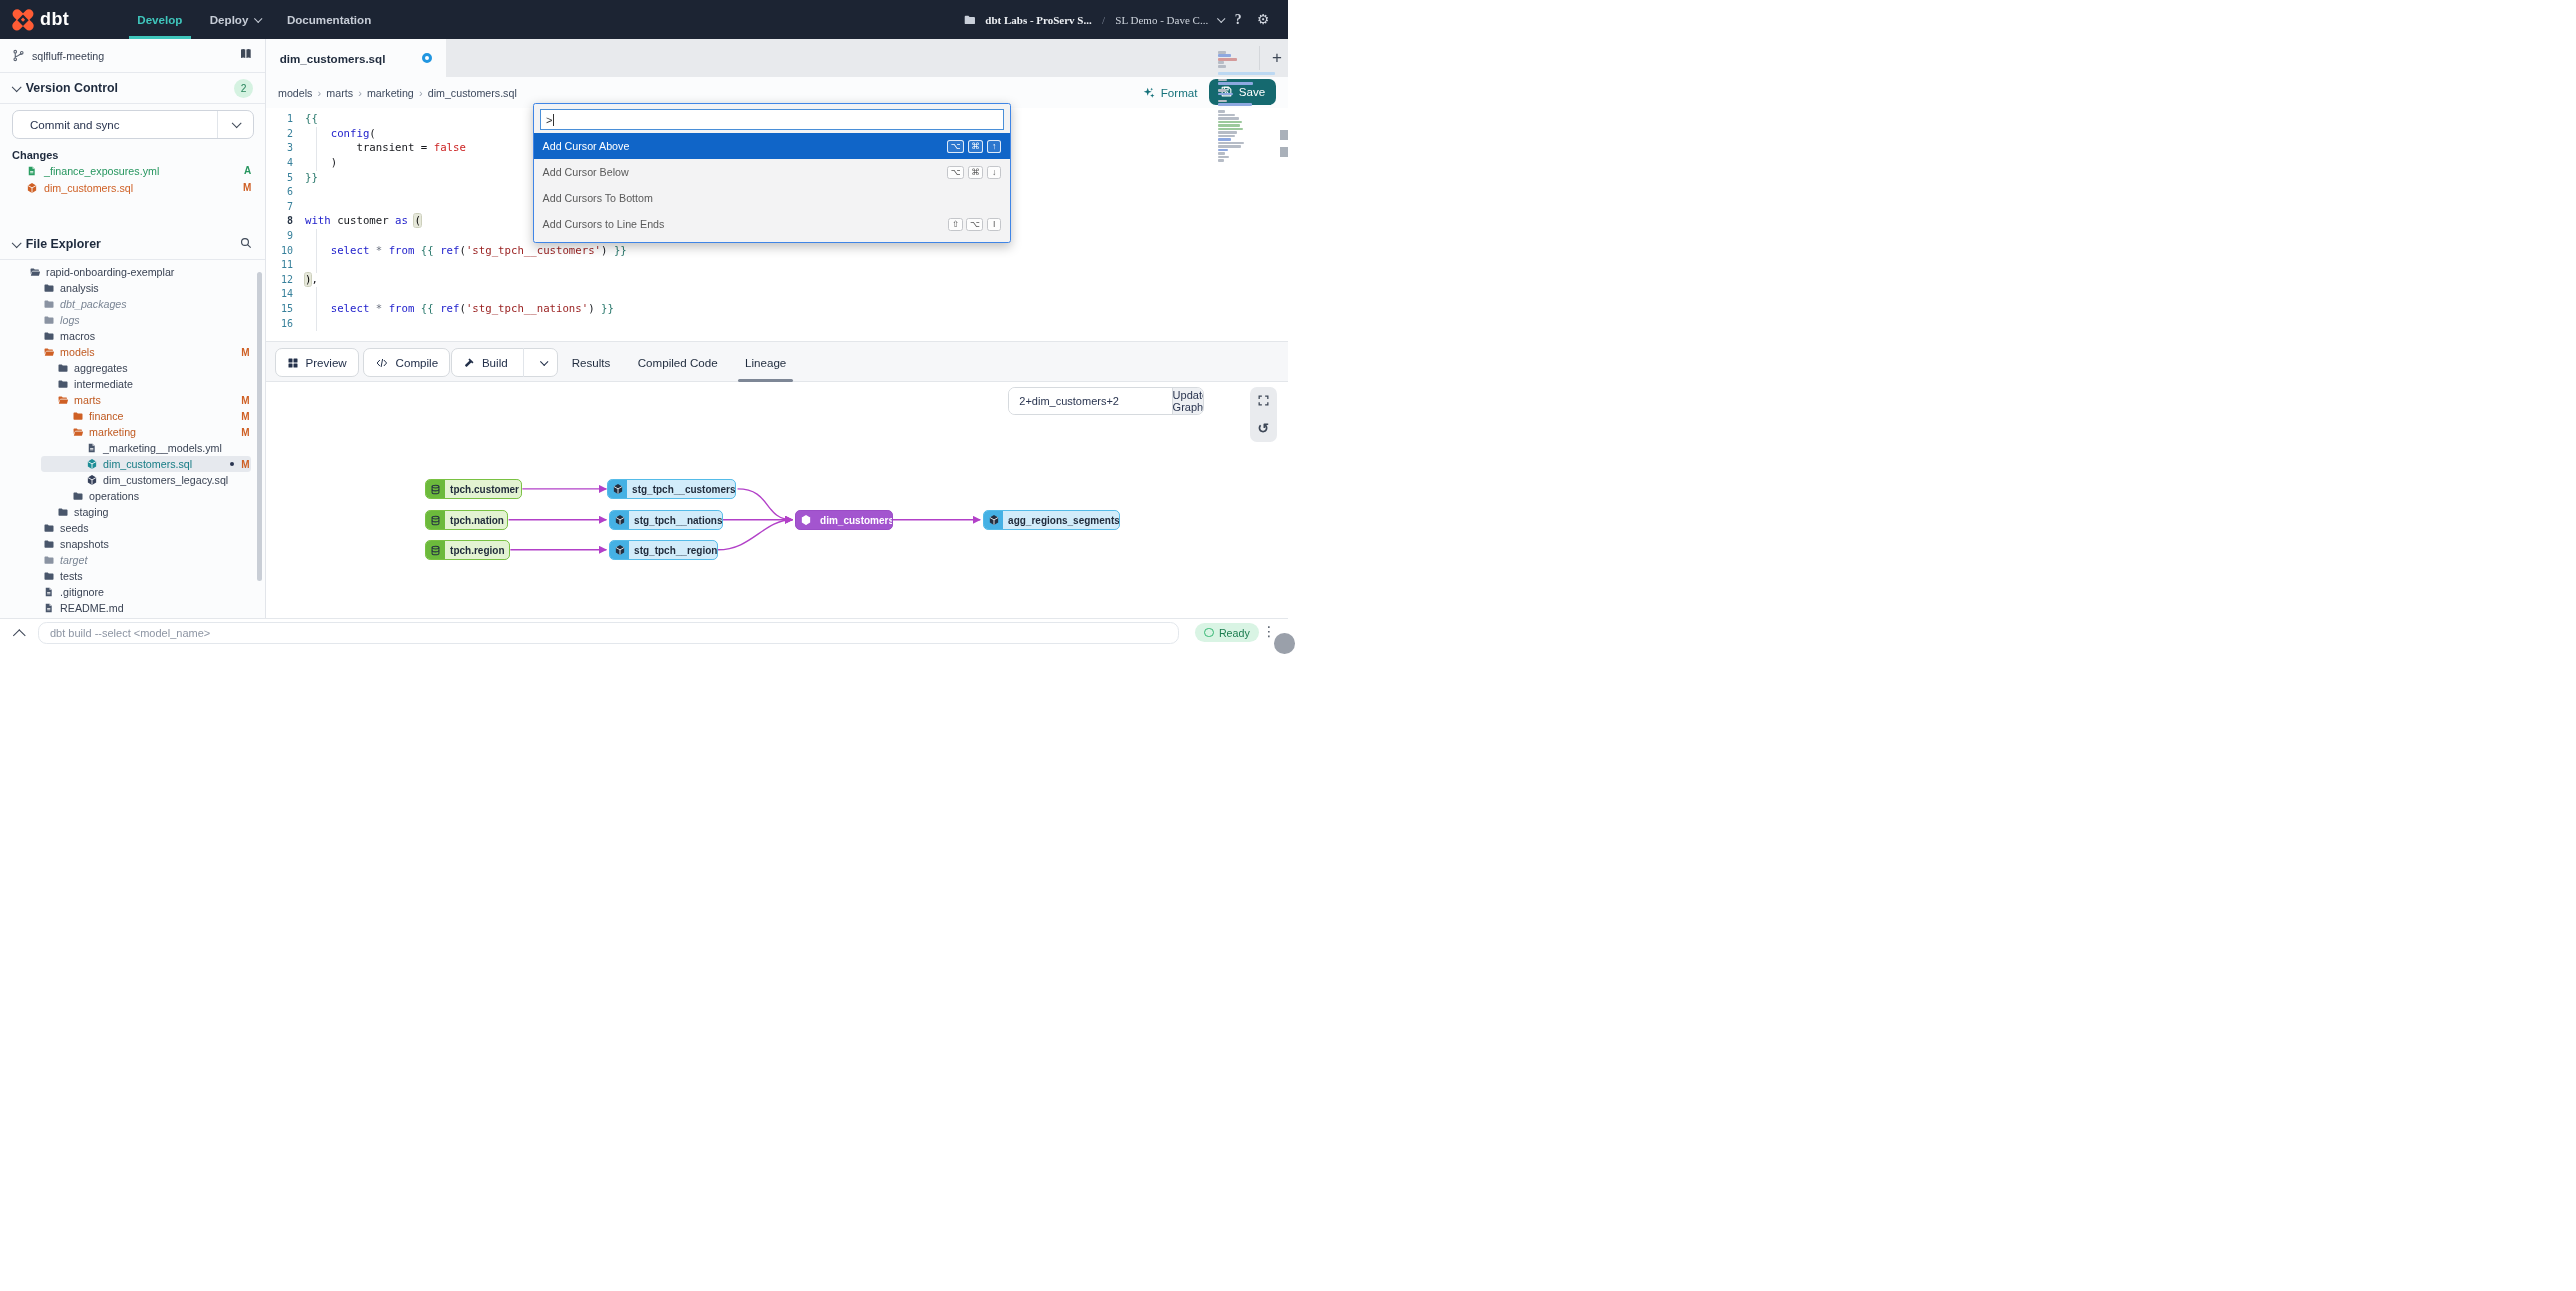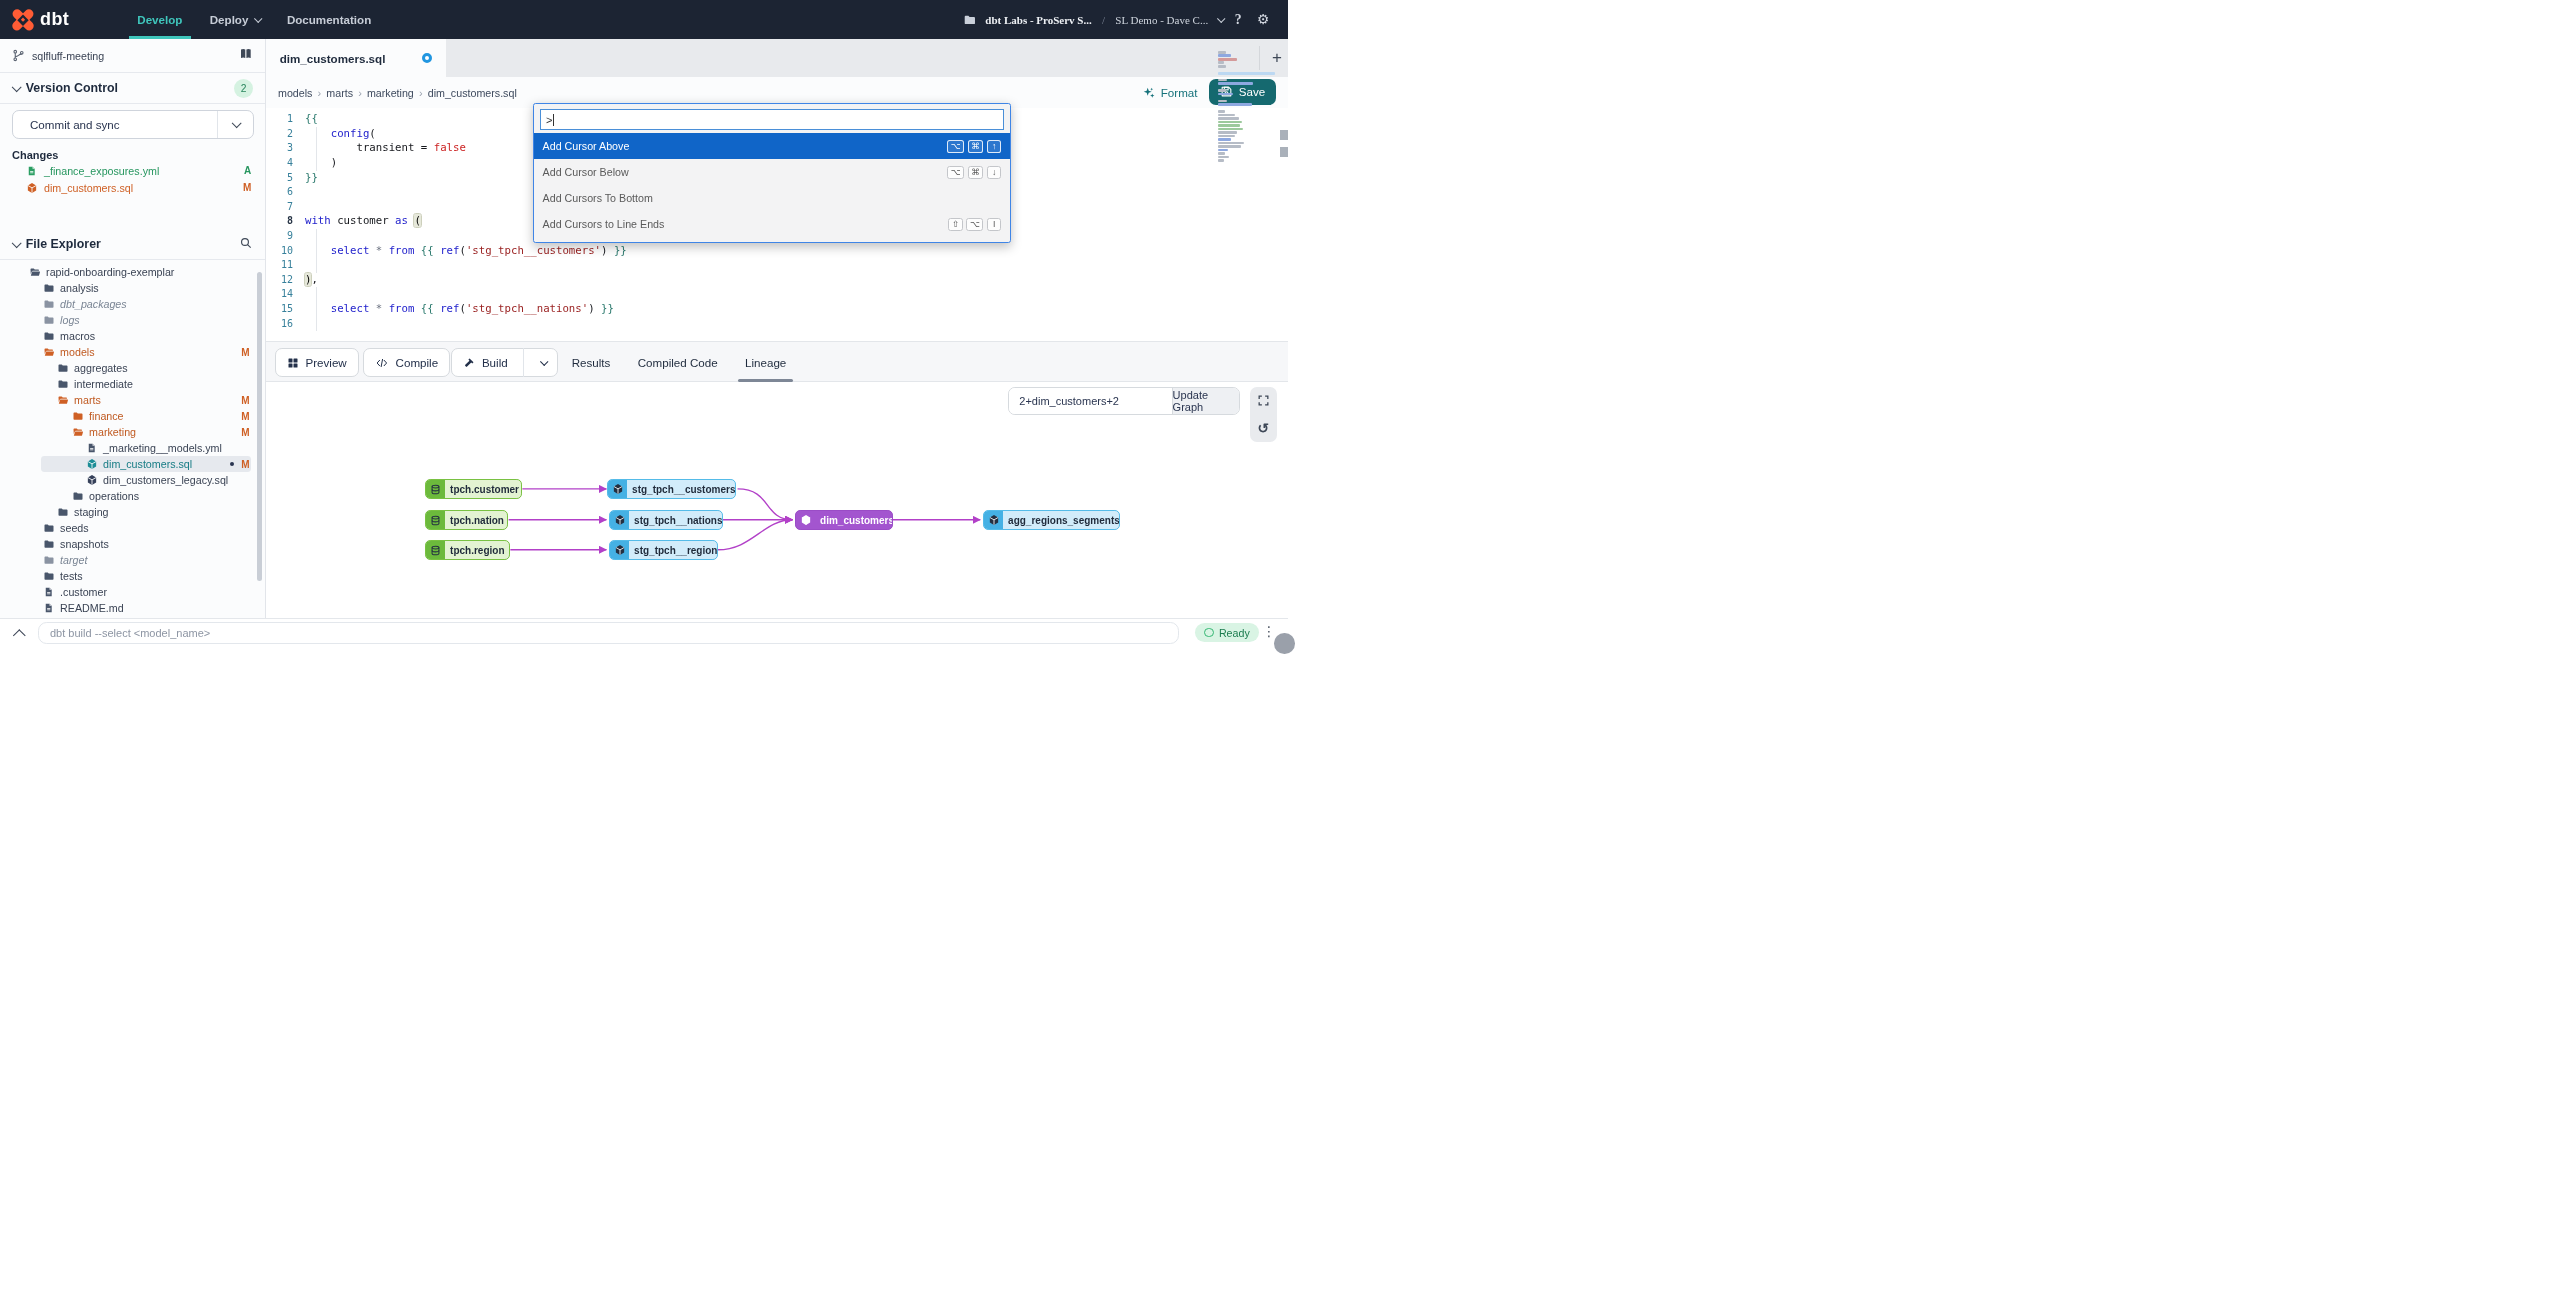--- a/index.html
+++ b/index.html
@@ -163,21 +163,21 @@
     justify-content:center; flex:0 0 19px; }
   .lnode-label { font-size:10px; font-weight:600; padding:0 6px 0 5.1px;
     white-space:nowrap; color:#1f2a3a; }
   .lnode.source { background:#e3f3d2; border:1.3px solid #79c142; }
   .lnode.source .lnode-icon { background:#6cba3c; color:#243041; }
   .lnode.staging { background:#d2ecfa; border:1.3px solid #54bbe8; }
   .lnode.staging .lnode-icon { background:#45b1e4; color:#243041; }
   .lnode.model-sel { background:#a355cf; border:1.3px solid #9a4cc6; }
   .lnode.model-sel .lnode-icon { background:transparent; color:#fff; }
   .lnode.model-sel .lnode-label { color:#fff; }
-  #graph-filter-wrap { position:absolute; left:742px; top:5.1px; width:232px;
+  #graph-filter-wrap { position:absolute; left:742px; top:5.1px; width:196px;
     height:28px; display:flex; border:0.9px solid #d6dade; border-radius:6.9px;
     overflow:hidden; background:#fff; }
   #graph-filter { flex:1; border:none; outline:none; padding:0 10.3px;
     font-size:11px; color:#2a3550; font-family:"Liberation Sans",sans-serif; }
   #update-graph-btn { width:82px; background:#eef0f3; border-left:0.9px solid #d6dade;
     display:flex; align-items:center; justify-content:center; font-size:11px;
     color:#2a3550; cursor:pointer; }
   #graph-controls { position:absolute; left:984px; top:5.1px; width:26.6px; height:55px;
     background:#e9ebee; border-radius:6.9px; display:flex; flex-direction:column;
     align-items:center; justify-content:space-around; color:#3e4857; }
@@ -492,21 +492,21 @@
         <span class="tree-label slate">tests</span>
       </div>
       <div class="tree-row">
         <span style="width: 43px; flex: 0 0 auto; position: relative;"></span>
         <span class="tree-icon icon-slate"><svg width="11" height="12" viewBox="0 0 24 24">
             <path fill="currentColor" d="M6 2.5h8.5L19 7v14.5H6z"></path>
             <path fill="#fff" opacity=".85" d="M14.2 2.5V7H19z"></path>
             <rect x="9" y="12" width="7" height="1.7" fill="#fff"></rect>
             <rect x="9" y="15.2" width="7" height="1.7" fill="#fff"></rect>
           </svg></span>
-        <span class="tree-label slate">.customer</span>
+        <span class="tree-label slate">.gitignore</span>
       </div>
       <div class="tree-row">
         <span style="width: 43px; flex: 0 0 auto; position: relative;"></span>
         <span class="tree-icon icon-slate"><svg width="11" height="12" viewBox="0 0 24 24">
             <path fill="currentColor" d="M6 2.5h8.5L19 7v14.5H6z"></path>
             <path fill="#fff" opacity=".85" d="M14.2 2.5V7H19z"></path>
             <rect x="9" y="12" width="7" height="1.7" fill="#fff"></rect>
             <rect x="9" y="15.2" width="7" height="1.7" fill="#fff"></rect>
           </svg></span>
         <span class="tree-label slate">README.md</span>

